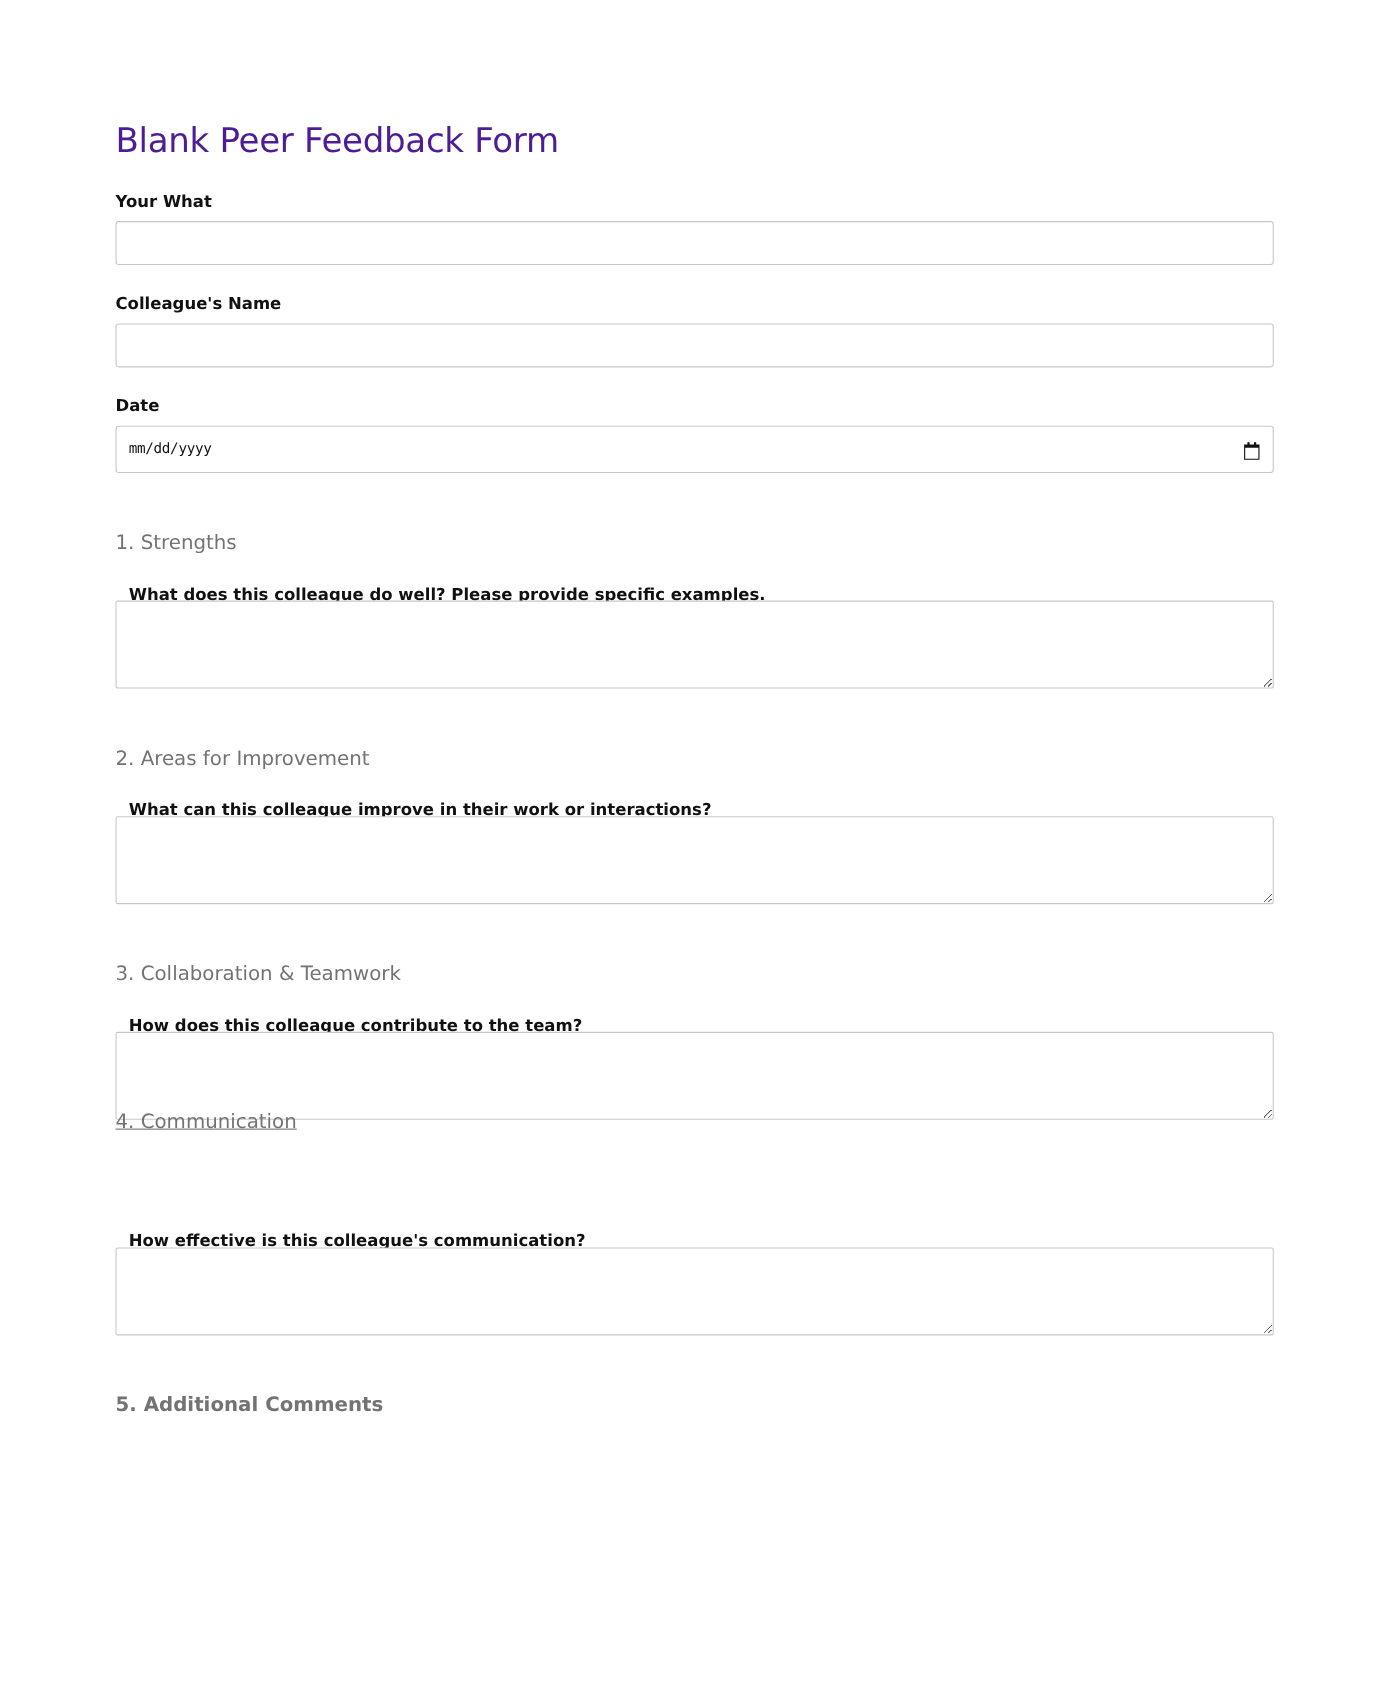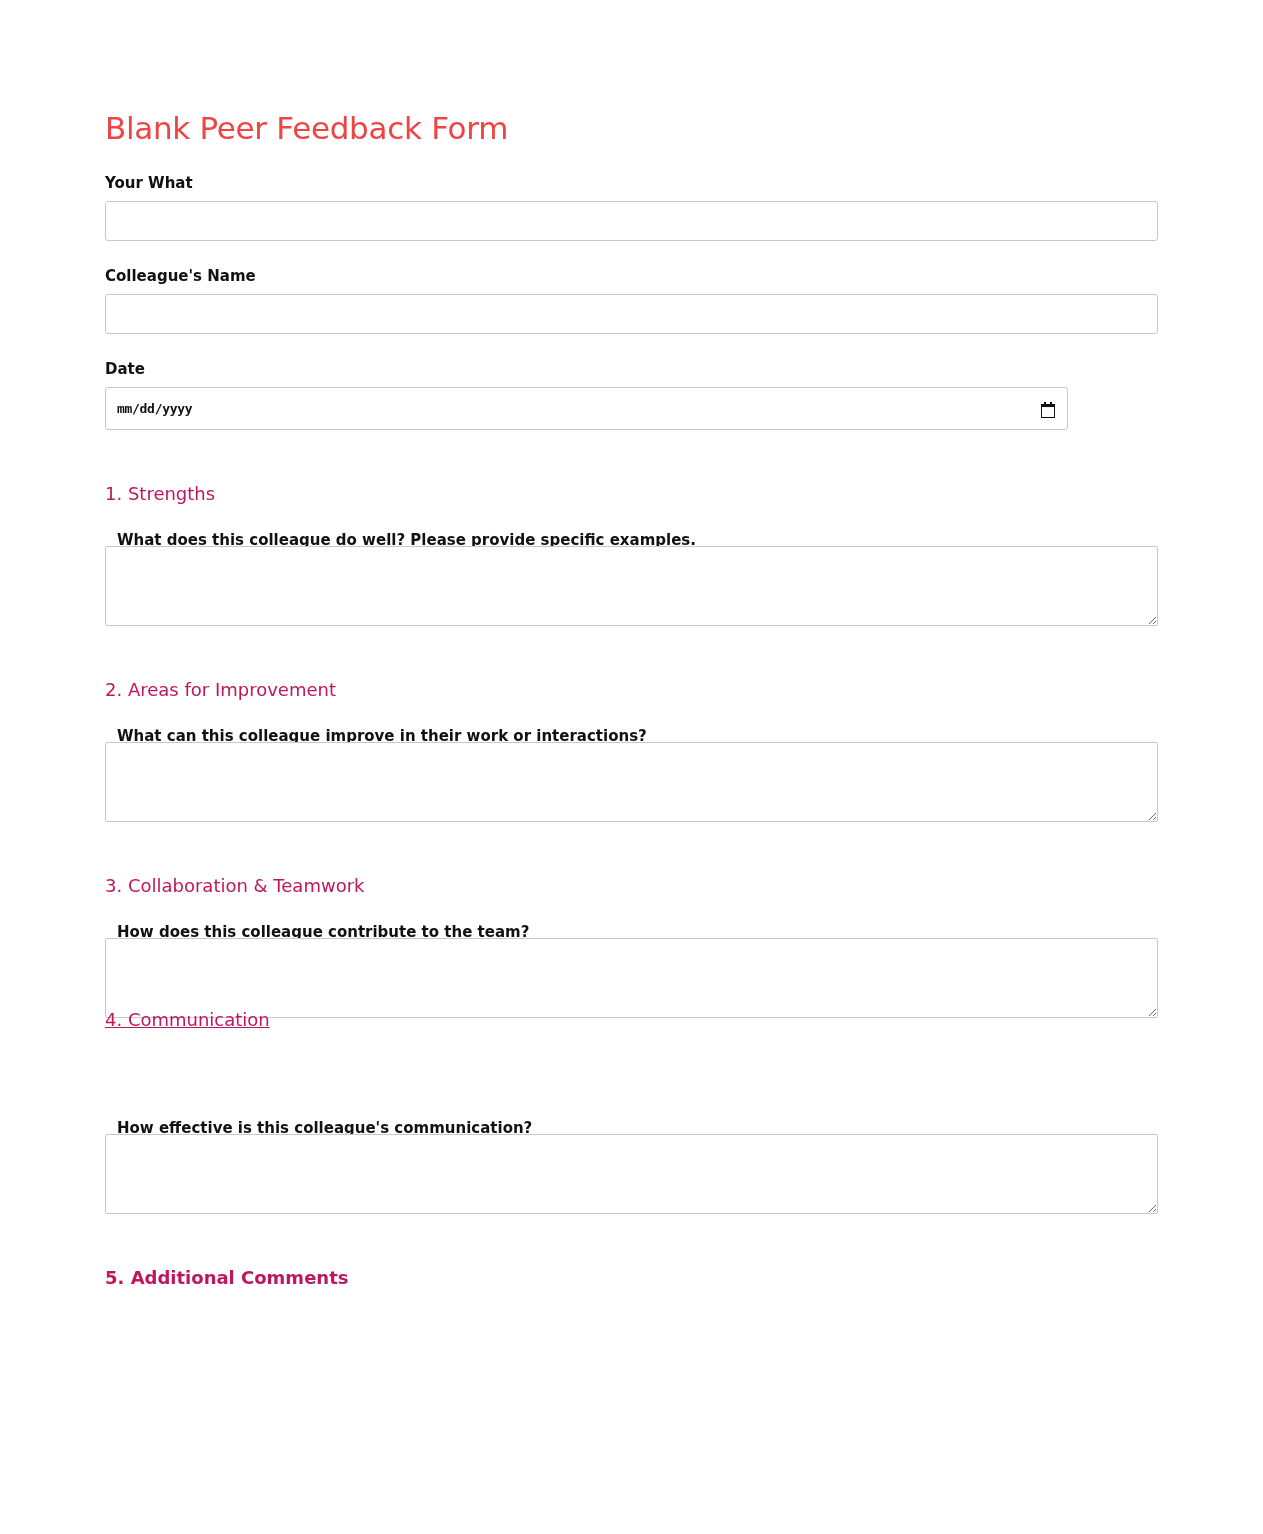--- a/index.html
+++ b/index.html
@@ -5,44 +5,44 @@
   html, body { margin: 0; padding: 0; background: #ffffff; }
   body {
     width: 1263px; height: 1534px; overflow: hidden;
     font-family: "DejaVu Sans", "Liberation Sans", sans-serif;
     color: #111111;
   }
   .container { position: absolute; left: 105px; top: 0; width: 1053px; }
   .page-title {
     position: absolute; left: 0; top: 108px; margin: 0;
     font-size: 31px; font-weight: 500; letter-spacing: -0.3px; line-height: 40px;
-    color: #ef4444;
+    color: #4c1d95;
   }
   .field-label {
     position: absolute; left: 0; margin: 0;
     font-size: 15px; font-weight: 600; line-height: 20px; color: #111;
   }
   .text-input {
     position: absolute; left: 0; width: 1053px; height: 40px; box-sizing: border-box;
     border: 1px solid #c8c8c8; border-radius: 3px; background: #fff;
     padding: 0 10px; font-size: 14px; font-family: "DejaVu Sans", sans-serif; outline: none;
   }
   .date-input {
-    position: absolute; left: 0; width: 963px; height: 43px; box-sizing: border-box;
+    position: absolute; left: 0; width: 1053px; height: 43px; box-sizing: border-box;
     border: 1px solid #c8c8c8; border-radius: 3px; background: #fff;
-    display: flex; align-items: center; padding: 0 11px; font-weight: bold;
+    display: flex; align-items: center; padding: 0 11px;
   }
   .date-text { font-family: "DejaVu Sans Mono", "Liberation Mono", monospace; font-size: 13px; color: #111; flex: 1; letter-spacing: -0.3px; }
   .cal-icon { width: 14px; height: 14px; position: relative; margin-right: 1px; }
   .cal-icon .body { position: absolute; left: 0; top: 2px; width: 12px; height: 10px; border: 1px solid #111; border-top-width: 3px; }
   .cal-icon .ring1, .cal-icon .ring2 { position: absolute; top: 0; width: 2px; height: 3px; background: #111; }
   .cal-icon .ring1 { left: 3px; } .cal-icon .ring2 { left: 9px; }
   .section-title {
     position: absolute; left: 0; margin: 0;
-    font-size: 18px; font-weight: 500; line-height: 24px; color: #be185d;
+    font-size: 18px; font-weight: 500; line-height: 24px; color: #737373;
   }
   .question {
     position: absolute; left: 0; margin: 12px;
     font-size: 15px; font-weight: 600; line-height: 20px; color: #111;
   }
   .textarea {
     position: absolute; left: 0; width: 1053px; height: 80px; box-sizing: border-box;
     border: 1px solid #c8c8c8; border-radius: 2px; background: #fff;
     resize: vertical; font-family: "DejaVu Sans", sans-serif; font-size: 14px; padding: 8px; outline: none;
   }

